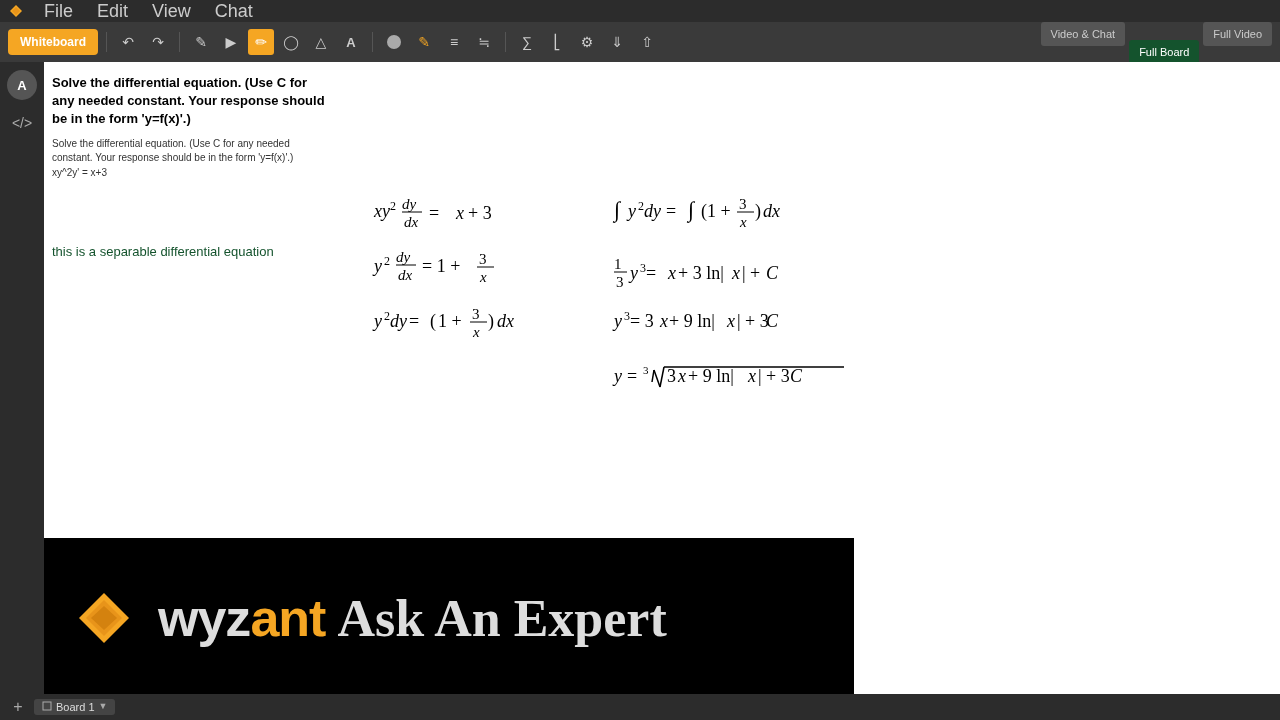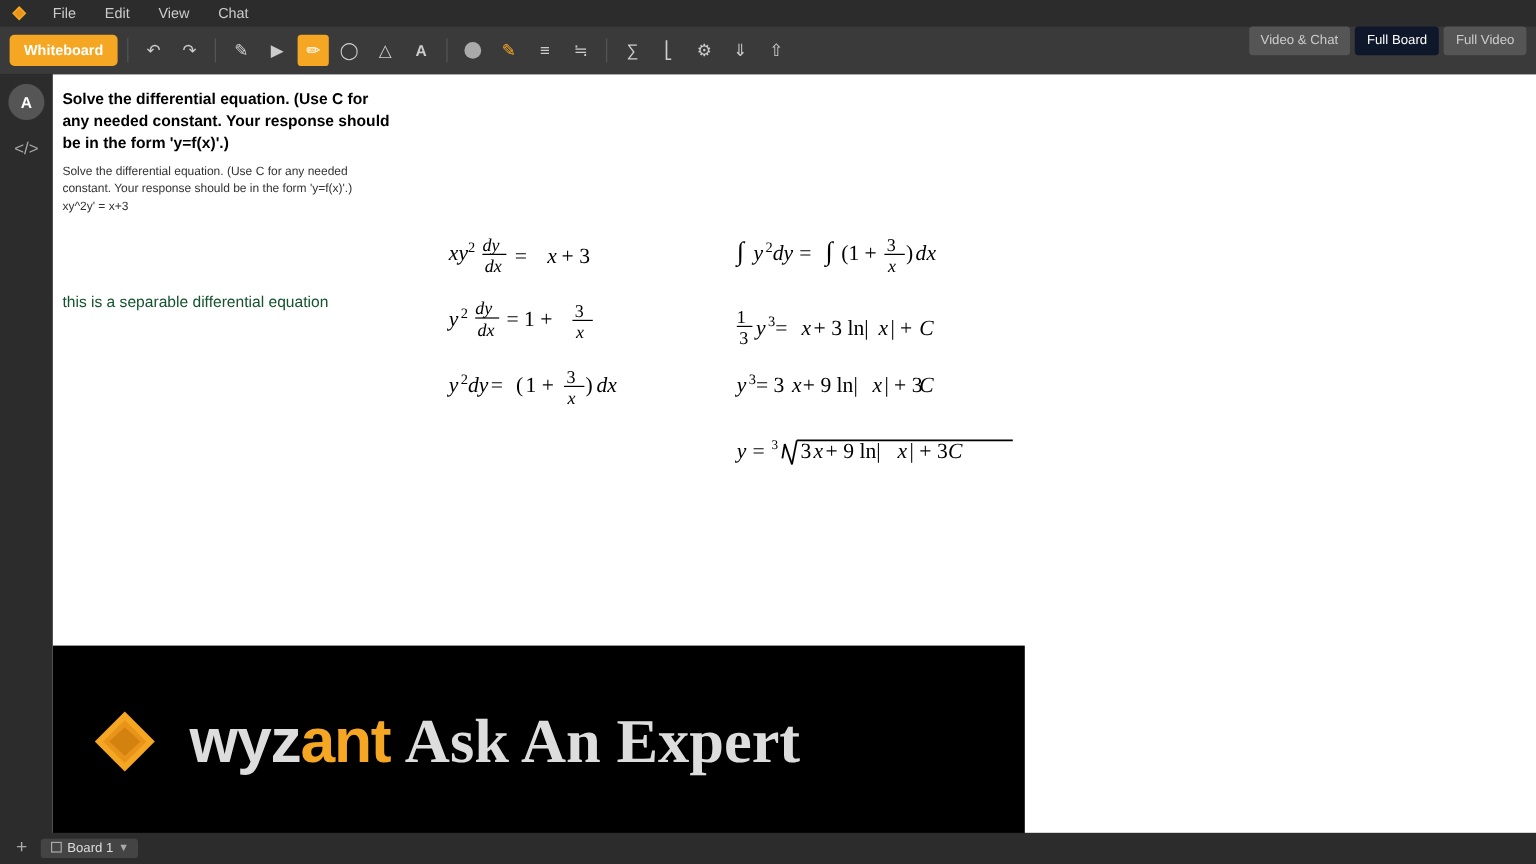--- a/index.html
+++ b/index.html
@@ -9,21 +9,21 @@
     #menu-bar {
       display: flex;
       align-items: center;
       background: #2c2c2c;
       height: 22px;
       padding: 0 8px;
       gap: 16px;
     }
     .menu-item {
       color: #ccc;
-      font-size: 12px;
+      font-size: 18px;
       cursor: pointer;
       padding: 2px 4px;
     }
 
     
     #toolbar {
       display: flex;
       align-items: center;
       background: #3a3a3a;
       height: 40px;
@@ -75,21 +75,21 @@
     .tr-btn {
       background: #555;
       color: #ccc;
       border: none;
       border-radius: 3px;
       padding: 4px 10px;
       font-size: 11px;
       cursor: pointer;
       height: 24px;
     }
-    .tr-btn.active { background: #0f172a; color: white; }
+    .tr-btn.active { background: #14532d; color: white; margin-top: 18px; }
 
     
     #main-layout {
       display: flex;
       height: calc(720px - 22px - 36px - 26px);
     }
 
     
     #left-sidebar {
       width: 44px;

